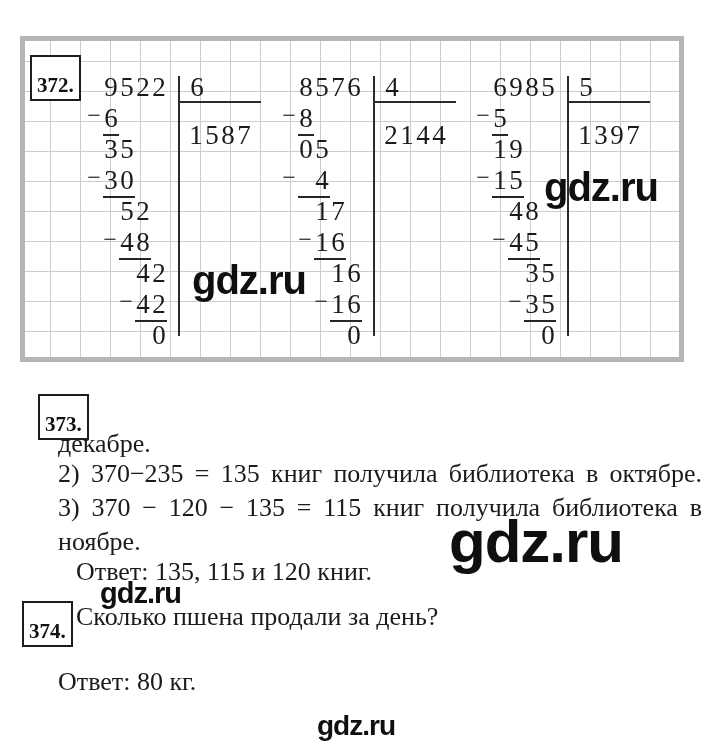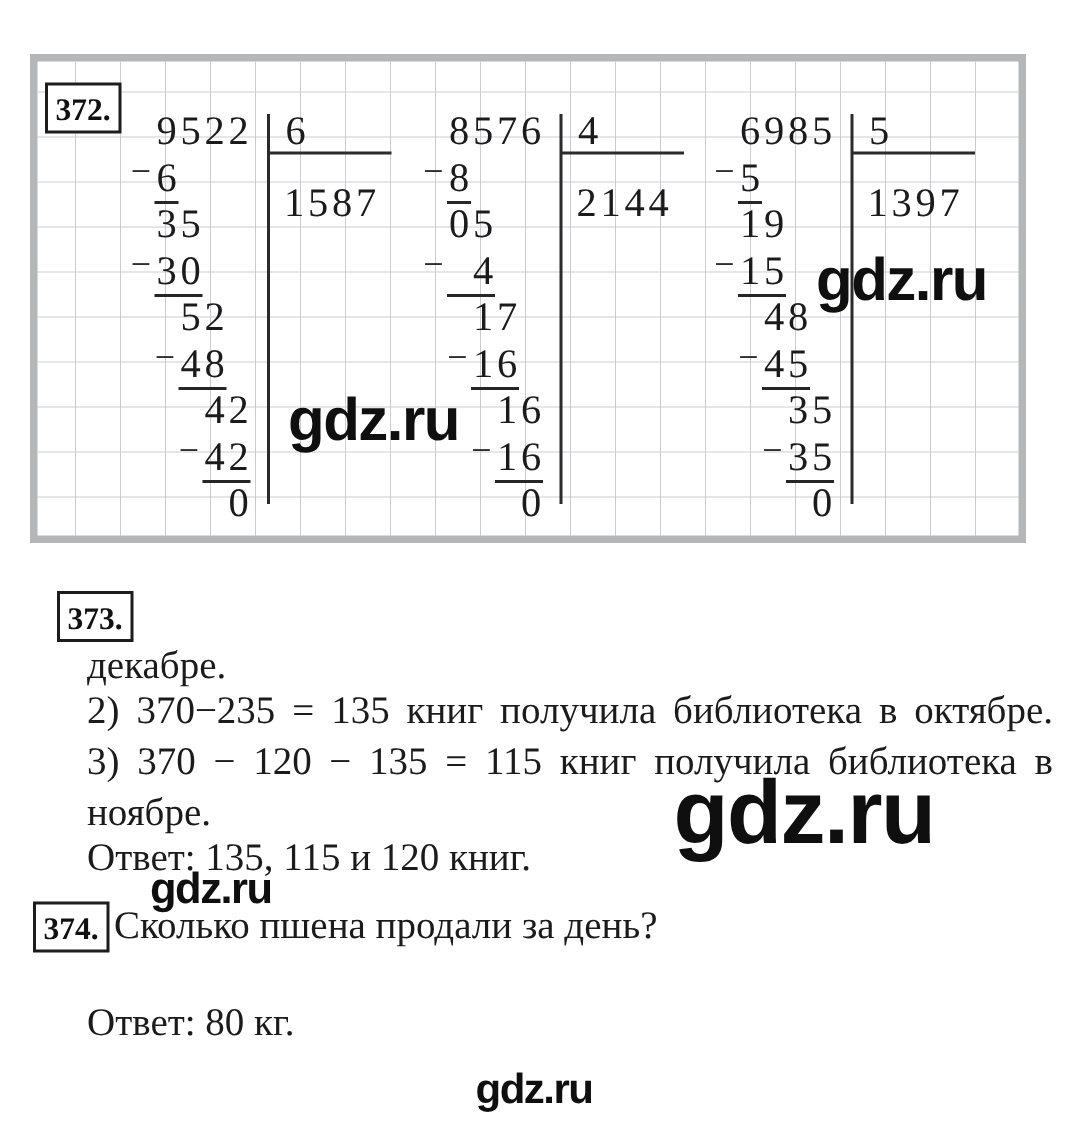--- a/index.html
+++ b/index.html
@@ -34,21 +34,21 @@
     background-color:#ffffff;
     background-image:
       linear-gradient(to right,#c9ccd2 1px,transparent 1px),
       linear-gradient(to bottom,#c9ccd2 1px,transparent 1px);
     background-size:30px 30px;
     background-position:25px 20px;
   }
   
   .numbox{
     position:absolute;background:#ffffff;
-    border:2px solid #1d1d1d;padding:4px 5px 1px 5px;
+    border:2px solid #1d1d1d;padding:16px 5px 1px 5px;
     font:bold 21px "Liberation Serif", serif;color:#111;
     line-height:25px;
   }
   #box372{left:30px;top:55px;}
   #box373{left:22px;top:394px;margin-left:16px;}
   #box374{left:22px;top:601px;}
   
   .division{position:absolute;top:72px;width:200px;height:288px;font-size:27px;line-height:31px;}
   #division0{left:103px;}
   #division1{left:298px;}
@@ -66,21 +66,21 @@
   .bline{
     position:absolute;font-size:26px;line-height:30px;
     white-space:nowrap;color:#1b1b1b;
   }
   .bline.just{white-space:normal;text-align:justify;text-align-last:justify;}
   #l373-0{left:88px;top:395px;width:614px;}
   #l373-1{left:58px;top:429px;}
   #l373-2{left:58px;top:459px;width:644px;}
   #l373-3{left:58px;top:493px;width:644px;}
   #l373-4{left:58px;top:527px;}
-  #l373-5{left:58px;top:557px;}
+  #l373-5{left:76px;top:557px;}
   #l374-0{left:76px;top:602px;}
   #l374-1{left:58px;top:634px;}
   #l374-2{left:58px;top:667px;}
 </style>
 </head>
 <body>
 
 <div id="page">
 
 

